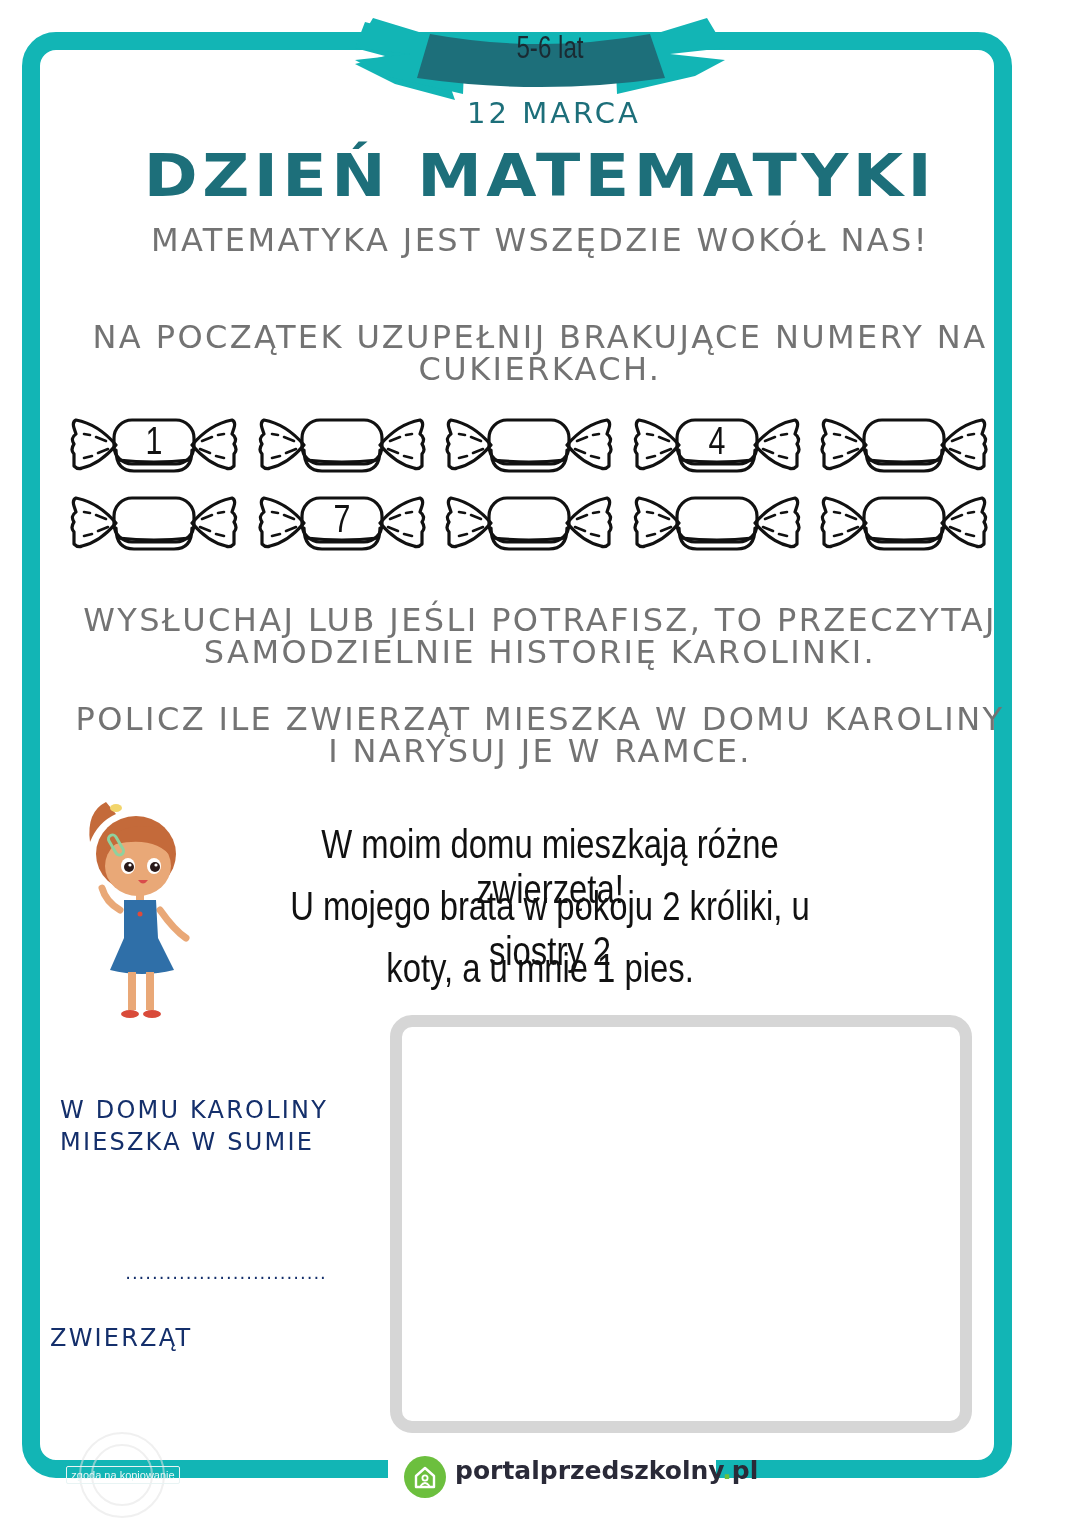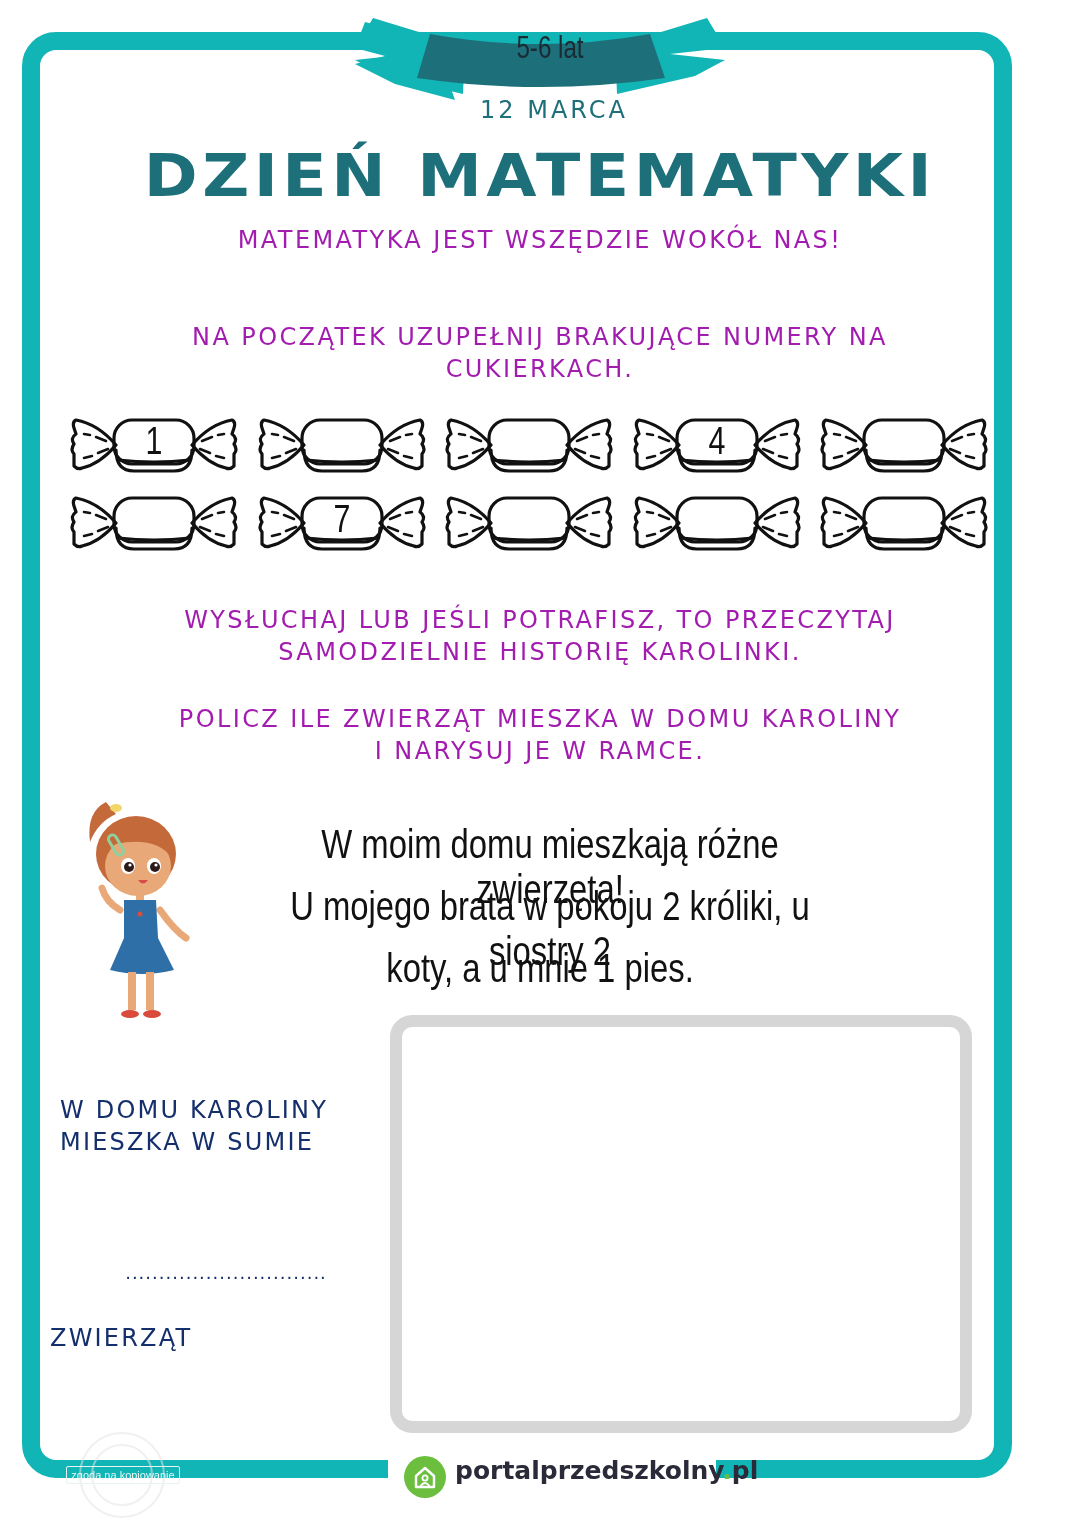--- a/index.html
+++ b/index.html
@@ -10,33 +10,33 @@
     border: 18px solid #12b5b5; border-radius: 34px; background: #fff;
   }
   .ribbon { position: absolute; left: 355px; top: 14px; width: 370px; height: 86px; }
   .ribbon-label {
     position: absolute; left: 430px; top: 30px; width: 240px; text-align: center;
     font-family: "Liberation Sans", sans-serif; font-size: 31px; color: #1a2b33;
     transform: scaleX(0.78); letter-spacing: 0px;
   }
   .date {
     position: absolute; left: 0; right: 0; top: 96px; text-align: center;
-    font-family: "DejaVu Sans", sans-serif; font-size: 24px; color: #1d6f7a;
+    font-family: "DejaVu Sans", sans-serif; font-size: 29px; color: #1d6f7a;
     letter-spacing: 3px;
     margin-left: 28px;
   }
   .title {
     position: absolute; left: 0; right: 0; top: 142px; text-align: center;
     font-family: "DejaVu Sans", sans-serif; font-weight: bold; font-size: 58px;
     color: #1d6f7a; letter-spacing: 4px; transform: scaleX(1.12);
   }
   .instr {
     position: absolute; left: 0; right: 0; text-align: center;
-    font-family: "DejaVu Sans", sans-serif; font-size: 24px; line-height: 32px;
-    color: #a21caf; letter-spacing: 2.4px;
+    font-family: "DejaVu Sans", sans-serif; font-size: 32px; line-height: 32px;
+    color: #737373; letter-spacing: 2.4px;
   }
   .candies { position: absolute; left: 68px; width: 922px; display: flex; justify-content: space-between; }
   .candy { position: relative; width: 172px; height: 62px; }
   .candy svg { position: absolute; left: 0; top: 0; }
   .candy-num {
     position: absolute; left: 0; right: 0; top: 6px; text-align: center;
     font-family: "Liberation Sans", sans-serif; font-size: 38px; color: #111;
     transform: scaleX(0.8);
   }
   .story {

